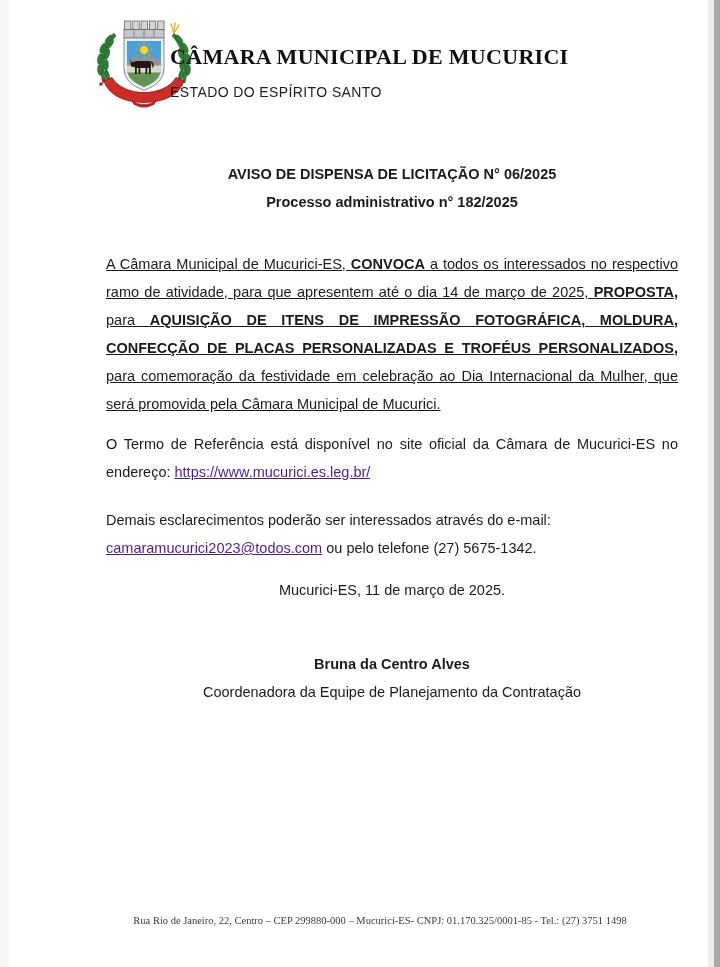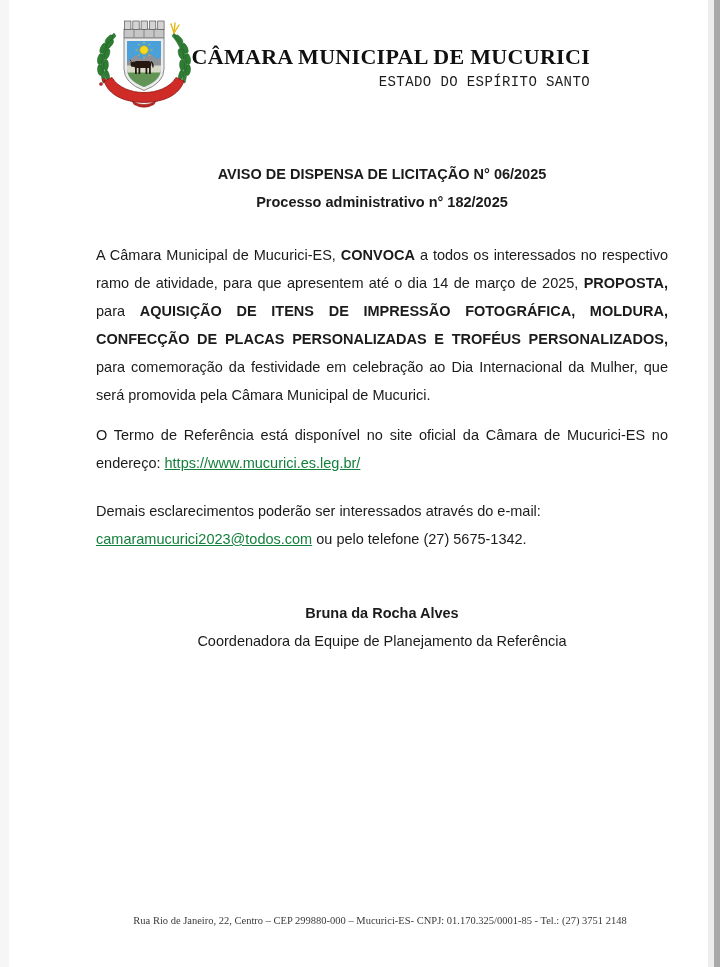--- a/index.html
+++ b/index.html
@@ -3,35 +3,35 @@
 <meta charset="utf-8">
 <style>
   html,body{margin:0;padding:0;background:#ffffff;}
   .page{position:relative;width:720px;height:967px;background:#ffffff;overflow:hidden;
         font-family:"Liberation Sans","DejaVu Sans",sans-serif;color:#1b1b1b;}
   .edge-left{position:absolute;left:0;top:0;bottom:0;width:9px;background:#f6f6f6;}
   .edge-right-soft{position:absolute;right:6px;top:0;bottom:0;width:6px;background:#ededed;}
   .edge-right{position:absolute;right:0;top:0;bottom:0;width:6px;background:#a9a9a9;}
 
   .logo{position:absolute;left:88px;top:16px;width:112px;height:96px;}
-  .org{position:absolute;left:170px;top:44px;width:420px;text-align:right;}
+  .org{position:absolute;left:170px;top:44px;width:420px;text-align:left;}
   .org-name{font-family:"Liberation Serif","DejaVu Serif",serif;font-weight:bold;
             font-size:22px;letter-spacing:0.3px;color:#101010;white-space:nowrap;}
-  .org-sub{font-family:Liberation Mono, monospace;font-size:14px;
-           margin-top:4px;color:#1d1d1d;letter-spacing:0.4px;}
+  .org-sub{font-family:Liberation Sans, sans-serif;font-size:14px;
+           margin-top:14px;color:#1d1d1d;letter-spacing:0.4px;}
 
-  .content{position:absolute;left:96px;top:160px;width:572px;
+  .content{position:absolute;left:106px;top:160px;width:572px;
            font-size:14.5px;line-height:28px;}
   .doc-title{text-align:center;font-weight:bold;}
   .para{margin:0;}
-  #paragraphs p:nth-of-type(1){margin-top:25px;}
+  #paragraphs p:nth-of-type(1){margin-top:34px;text-decoration:underline;}
   #paragraphs p:nth-of-type(2){margin-top:12px;}
   #paragraphs p:nth-of-type(3){margin-top:20px;}
   .bold{font-weight:bold;}
-  .link{color:#15803d;text-decoration:underline;cursor:pointer;}
+  .link{color:#4c1d95;text-decoration:underline;cursor:pointer;}
   .date-line{margin-top:14px;text-align:center;}
   .sig-name{margin-top:46px;text-align:center;font-weight:bold;}
   .sig-role{text-align:center;}
   .footer{position:absolute;left:94px;top:915px;width:572px;text-align:center;
           font-family:"Liberation Serif","DejaVu Serif",serif;font-size:10.5px;color:#3a3a3a;}
 </style>
 </head>
 <body>
 
 <div class="page">
@@ -120,18 +120,19 @@
   <div class="content">
     <div class="doc-title">AVISO DE DISPENSA DE LICITAÇÃO N° 06/2025</div>
     <div class="doc-title">Processo administrativo n° 182/2025</div>
 
     <div id="paragraphs">
         <p class="para" style="text-align: justify;"><span>A Câmara Municipal de Mucurici-ES, </span><span class="bold">CONVOCA</span><span> a todos os interessados no respectivo ramo de atividade, para que apresentem até o dia 14 de março de 2025, </span><span class="bold">PROPOSTA,</span><span> para </span><span class="bold">AQUISIÇÃO DE ITENS DE IMPRESSÃO FOTOGRÁFICA, MOLDURA, CONFECÇÃO DE PLACAS PERSONALIZADAS E TROFÉUS PERSONALIZADOS,</span><span> para comemoração da festividade em celebração ao Dia Internacional da Mulher, que será promovida pela Câmara Municipal de Mucurici.</span></p>
         <p class="para" style="text-align: justify;"><span>O Termo de Referência está disponível no site oficial da Câmara de Mucurici-ES no endereço: </span><a class="link">https://www.mucurici.es.leg.br/</a></p>
         <p class="para" style="text-align: left;"><span>Demais esclarecimentos poderão ser interessados através do e-mail: </span><a class="link">camaramucurici2023@todos.com</a><span> ou pelo telefone (27) 5675-1342.</span></p>
       </div>
 
-    <div class="sig-name">Bruna da Rocha Alves</div>
-    <div class="sig-role">Coordenadora da Equipe de Planejamento da Referência</div>
+    <div class="date-line">Mucurici-ES, 11 de março de 2025.</div>
+    <div class="sig-name">Bruna da Centro Alves</div>
+    <div class="sig-role">Coordenadora da Equipe de Planejamento da Contratação</div>
   </div>
 
-  <div class="footer">Rua Rio de Janeiro, 22, Centro – CEP 299880-000 – Mucurici-ES- CNPJ: 01.170.325/0001-85 - Tel.: (27) 3751 2148</div>
+  <div class="footer">Rua Rio de Janeiro, 22, Centro – CEP 299880-000 – Mucurici-ES- CNPJ: 01.170.325/0001-85 - Tel.: (27) 3751 1498</div>
 </div>
 
 </body></html>

